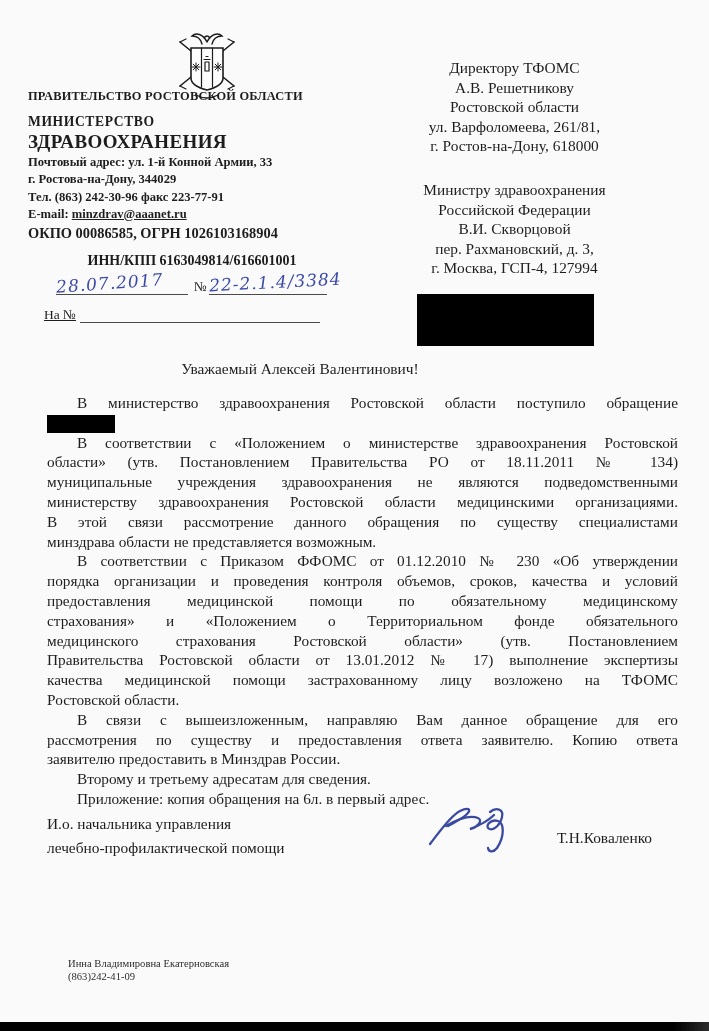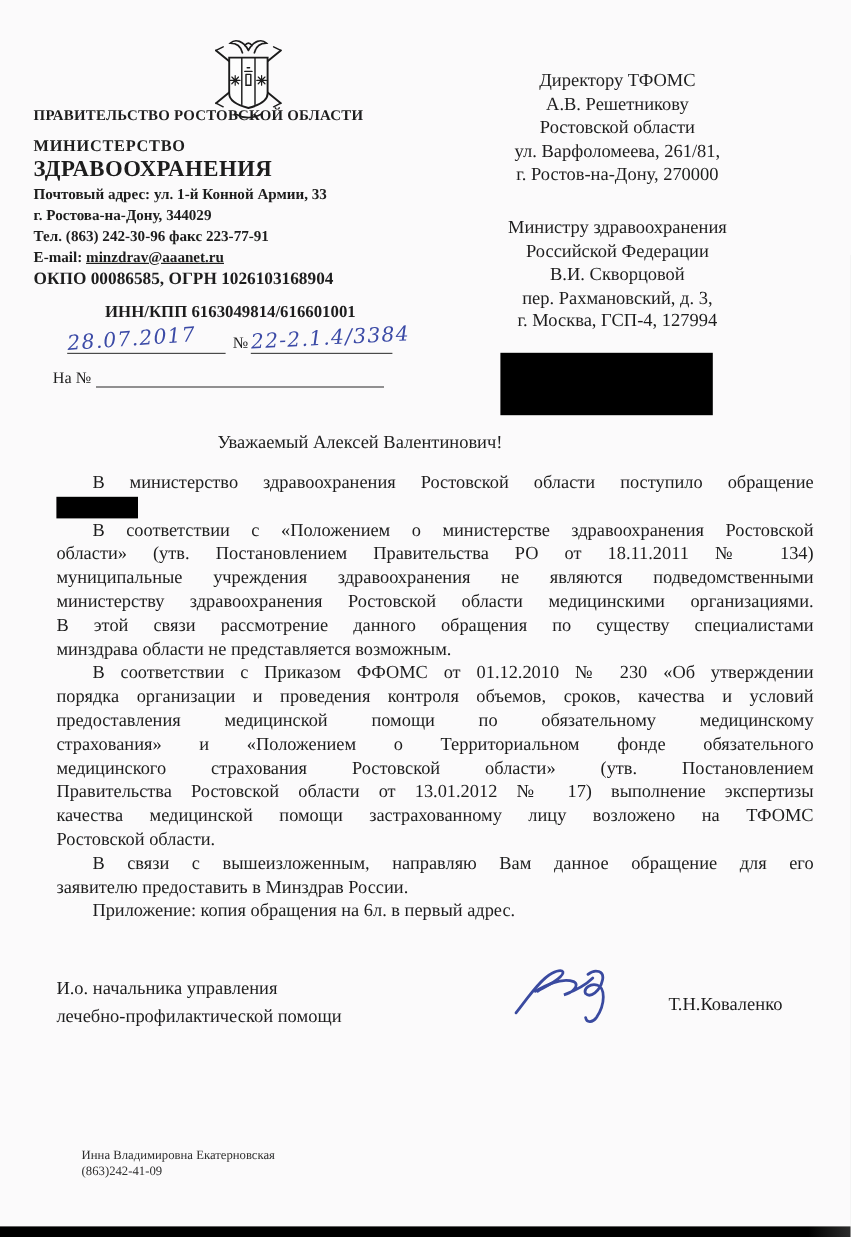--- a/index.html
+++ b/index.html
@@ -25,21 +25,21 @@
   .u{display:inline-block;border-bottom:1.4px solid #4a4a4a;height:22px;vertical-align:bottom;}
   .u-date{width:132px;margin-left:12px;}
   .u-num{width:118px;}
   .ref-no{font-size:13.5px;margin:0 2px 0 6px;}
   .hw{
     font-style:italic;color:#3b4aa6;font-size:17px;letter-spacing:1px;
     display:inline-block;transform:rotate(-4deg) translateY(1px);
     font-family:"DejaVu Serif",serif;white-space:nowrap;
   }
   .hw-num{transform:rotate(-3deg) translateY(0);}
-  .ref-naline{margin-top:9px;display:flex;align-items:flex-end;}
+  .ref-naline{margin-top:9px;display:flex;align-items:flex-end;text-decoration:underline;}
   .na-label{font-size:13.5px;}
   .na-rule{flex:0 0 240px;border-bottom:1.4px solid #4a4a4a;height:14px;margin-left:4px;}
   
   .addr{position:absolute;left:392px;top:58px;width:245px;text-align:center;font-size:15.4px;line-height:19.6px;}
   .addr-block2{margin-top:24px;}
   .redact1{position:absolute;left:417px;top:294px;width:177px;height:52px;background:#000;}
   
   .salutation{position:absolute;left:47px;top:360px;width:506px;text-align:center;font-size:15.4px;}
   .body{position:absolute;left:47px;top:393px;width:631px;font-size:15.3px;line-height:19.8px;}
   .bl{text-align:justify;text-align-last:justify;}
@@ -99,21 +99,21 @@
         <span class="na-rule"></span>
     </div>
   </div>
 
   <div class="addr">
     <div>
       <div>Директору ТФОМС</div>
       <div>А.В. Решетникову</div>
       <div>Ростовской области</div>
       <div>ул. Варфоломеева, 261/81,</div>
-      <div>г. Ростов-на-Дону, 270000</div>
+      <div>г. Ростов-на-Дону, 618000</div>
     </div>
     <div class="addr-block2">
       <div>Министру здравоохранения</div>
       <div>Российской Федерации</div>
       <div>В.И. Скворцовой</div>
       <div>пер. Рахмановский, д. 3,</div>
       <div>г. Москва, ГСП-4, 127994</div>
     </div>
   </div>
 
@@ -135,22 +135,24 @@
     <div class="bl ind">В соответствии с Приказом ФФОМС от 01.12.2010 № 230 «Об утверждении</div>
     <div class="bl">порядка организации и проведения контроля объемов, сроков, качества и условий</div>
     <div class="bl">предоставления медицинской помощи по обязательному медицинскому</div>
     <div class="bl">страхования» и «Положением о Территориальном фонде обязательного</div>
     <div class="bl">медицинского страхования Ростовской области» (утв. Постановлением</div>
     <div class="bl">Правительства Ростовской области от 13.01.2012 № 17) выполнение экспертизы</div>
     <div class="bl">качества медицинской помощи застрахованному лицу возложено на ТФОМС</div>
     <div class="bl last">Ростовской области.</div>
 
     <div class="bl ind">В связи с вышеизложенным, направляю Вам данное обращение для его</div>
+    <div class="bl">рассмотрения по существу и предоставления ответа заявителю. Копию ответа</div>
     <div class="bl last">заявителю предоставить в Минздрав России.</div>
 
+    <div class="bl last ind">Второму и третьему адресатам для сведения.</div>
     <div class="bl last ind">Приложение:  копия обращения на 6л. в первый адрес.</div>
   </div>
 
   <div class="sig-pos">
     <div>И.о. начальника управления</div>
     <div>лечебно-профилактической помощи</div>
   </div>
 
   <div class="sig-svg">
     <svg viewBox="0 0 100 60" width="100" height="60" aria-hidden="true">

